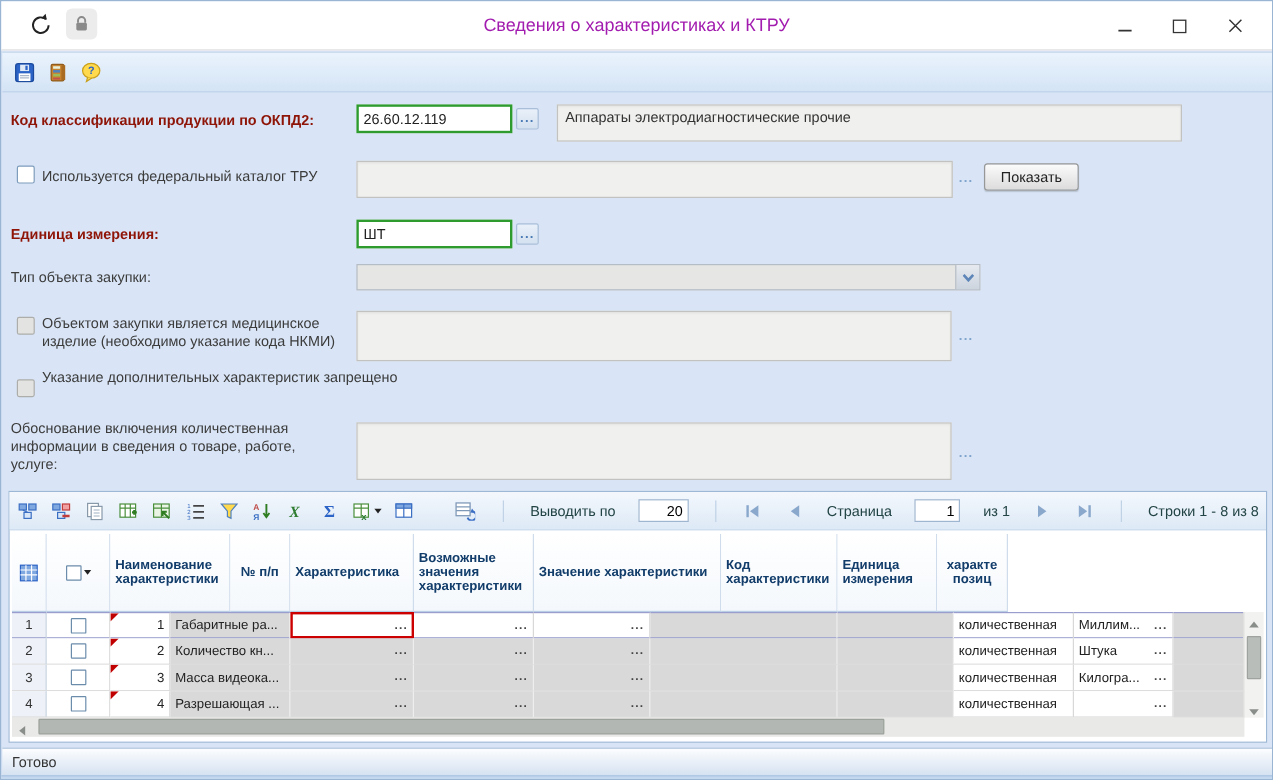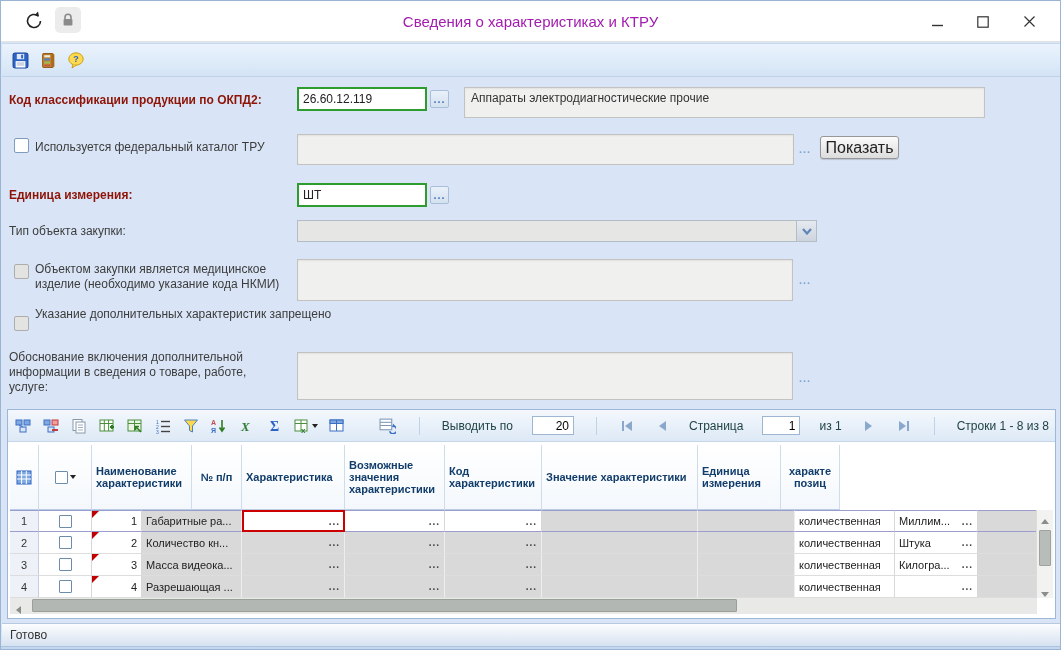--- a/index.html
+++ b/index.html
@@ -26,21 +26,21 @@
   .lbl { position:absolute; font-size:12px; color:#3c3c3c; }
   .lbl.req { color:#8e1407; font-weight:bold; }
   .field { position:absolute; background:#ffffff; border:2px solid #2e9b2e; font-size:12px; color:#222; padding:0 4px; }
   .field-ro { position:absolute; background:#f0f0ee; border:1px solid #c2c2c0; box-shadow:inset 0 1px 2px rgba(0,0,0,0.06); font-size:12px; color:#333; padding:3px 6px; }
   .dots-btn { position:absolute; background:linear-gradient(#e9f0f9,#d4e1f0); border:1px solid #a9bfd9; border-radius:2px;
     color:#4a7ab5; font-size:11px; font-weight:bold; text-align:center; line-height:16px; cursor:pointer; letter-spacing:1px; }
   .dots-flat { position:absolute; color:#7fa3cc; font-size:11px; font-weight:bold; letter-spacing:1px; cursor:pointer; }
   .cb { position:absolute; width:15px; height:15px; background:#ffffff; border:1px solid #7e9cbc; border-radius:2px; cursor:pointer; }
   .cb.dis { background:#e3e3e1; border-color:#adadab; cursor:default; }
   .btn { position:absolute; background:linear-gradient(#fbfbfb,#dcdcdc); border:1px solid #979797; border-radius:3px;
-    font-size:16px; color:#222; text-align:center; cursor:pointer; box-shadow:0 1px 1px rgba(0,0,0,.15); }
+    font-size:12px; color:#222; text-align:center; cursor:pointer; box-shadow:0 1px 1px rgba(0,0,0,.15); }
   .dd { position:absolute; background:#e6e6e4; border:1px solid #b4bcc6; }
   .dd-btn { position:absolute; right:0; top:0; bottom:0; width:20px; background:linear-gradient(#e6eaf0,#ccd4de); border-left:1px solid #b4bcc6; display:flex; align-items:center; justify-content:center; cursor:pointer; }
   
   .panel { position:absolute; left:6px; top:408px; width:1049px; height:210px; background:#ffffff; border:1px solid #9db8d6; }
   .grid-toolbar { position:absolute; left:0; top:0; width:100%; height:32px;
     background:linear-gradient(#f4f8fd,#dde9f6); border-bottom:1px solid #c5d6ea; display:flex; align-items:center; padding:0 6px; }
   .gt-left { display:flex; align-items:center; gap:10px; }
   .gt-right { margin-left:auto; display:flex; align-items:center; gap:19px; font-size:12px; color:#244; }
   .gt-sep { width:1px; height:18px; background:#bfd2e6; margin:0 3px; }
   .pg-input { width:42px; height:19px; border:1px solid #9fb6d0; font-size:12px; text-align:right; padding-right:4px; background:#fff; font-family:"Liberation Sans",sans-serif; }
@@ -174,21 +174,21 @@
     </div>
 
     <span class="cb dis" style="left:13px; top:186px;"></span>
     <span class="lbl" style="left:34px; top:184px; width:250px; line-height:15px;">Объектом закупки является медицинское изделие (необходимо указание кода НКМИ)</span>
     <div class="field-ro" style="left:296px; top:181px; width:496px; height:42px;"></div>
     <span class="dots-flat" style="left:798px; top:196px;">...</span>
 
     <span class="cb dis" style="left:13px; top:238px;"></span>
     <span class="lbl" style="left:34px; top:229px;">Указание дополнительных характеристик запрещено</span>
 
-    <span class="lbl" style="left:8px; top:272px; width:270px; line-height:15px;">Обоснование включения дополнительной информации в сведения о товаре, работе, услуге:</span>
+    <span class="lbl" style="left:8px; top:272px; width:270px; line-height:15px;">Обоснование включения количественная информации в сведения о товаре, работе, услуге:</span>
     <div class="field-ro" style="left:296px; top:274px; width:496px; height:48px;"></div>
     <span class="dots-flat" style="left:798px; top:294px;">...</span>
   </div>
 
   <div class="panel">
 
     <div class="grid-toolbar">
       <div class="gt-left">
         <span class="tool-ic">
           <svg width="16" height="16" viewBox="0 0 16 16">
@@ -338,22 +338,22 @@
             </svg>
         </div>
         <div class="hcell c" style="width:53px;">
           <span class="cb2"></span>
           <span class="caret-down"></span>
         </div>
         <div class="hcell" style="width:100px;">Наименование характеристики</div>
         <div class="hcell c" style="width:50px;">№ п/п</div>
         <div class="hcell" style="width:103px;">Характеристика</div>
         <div class="hcell" style="width:100px;">Возможные значения характеристики</div>
+        <div class="hcell" style="width:156px;">Значение характеристики</div>
         <div class="hcell" style="width:97px;">Код характеристики</div>
-        <div class="hcell" style="width:156px;">Значение характеристики</div>
         <div class="hcell" style="width:83px;">Единица измерения</div>
         <div class="hcell" style="width:59px; white-space:pre-line; justify-content:center; text-align:center;">характе
 позиц</div>
       </div>
 
       <div class="brow">
         <div class="bcell rownum sel-top sel-bottom" style="width:29px;">1</div>
         <div class="bcell cellcb sel-top sel-bottom" style="width:53px;">
             <span class="cb2"></span>
           </div>

